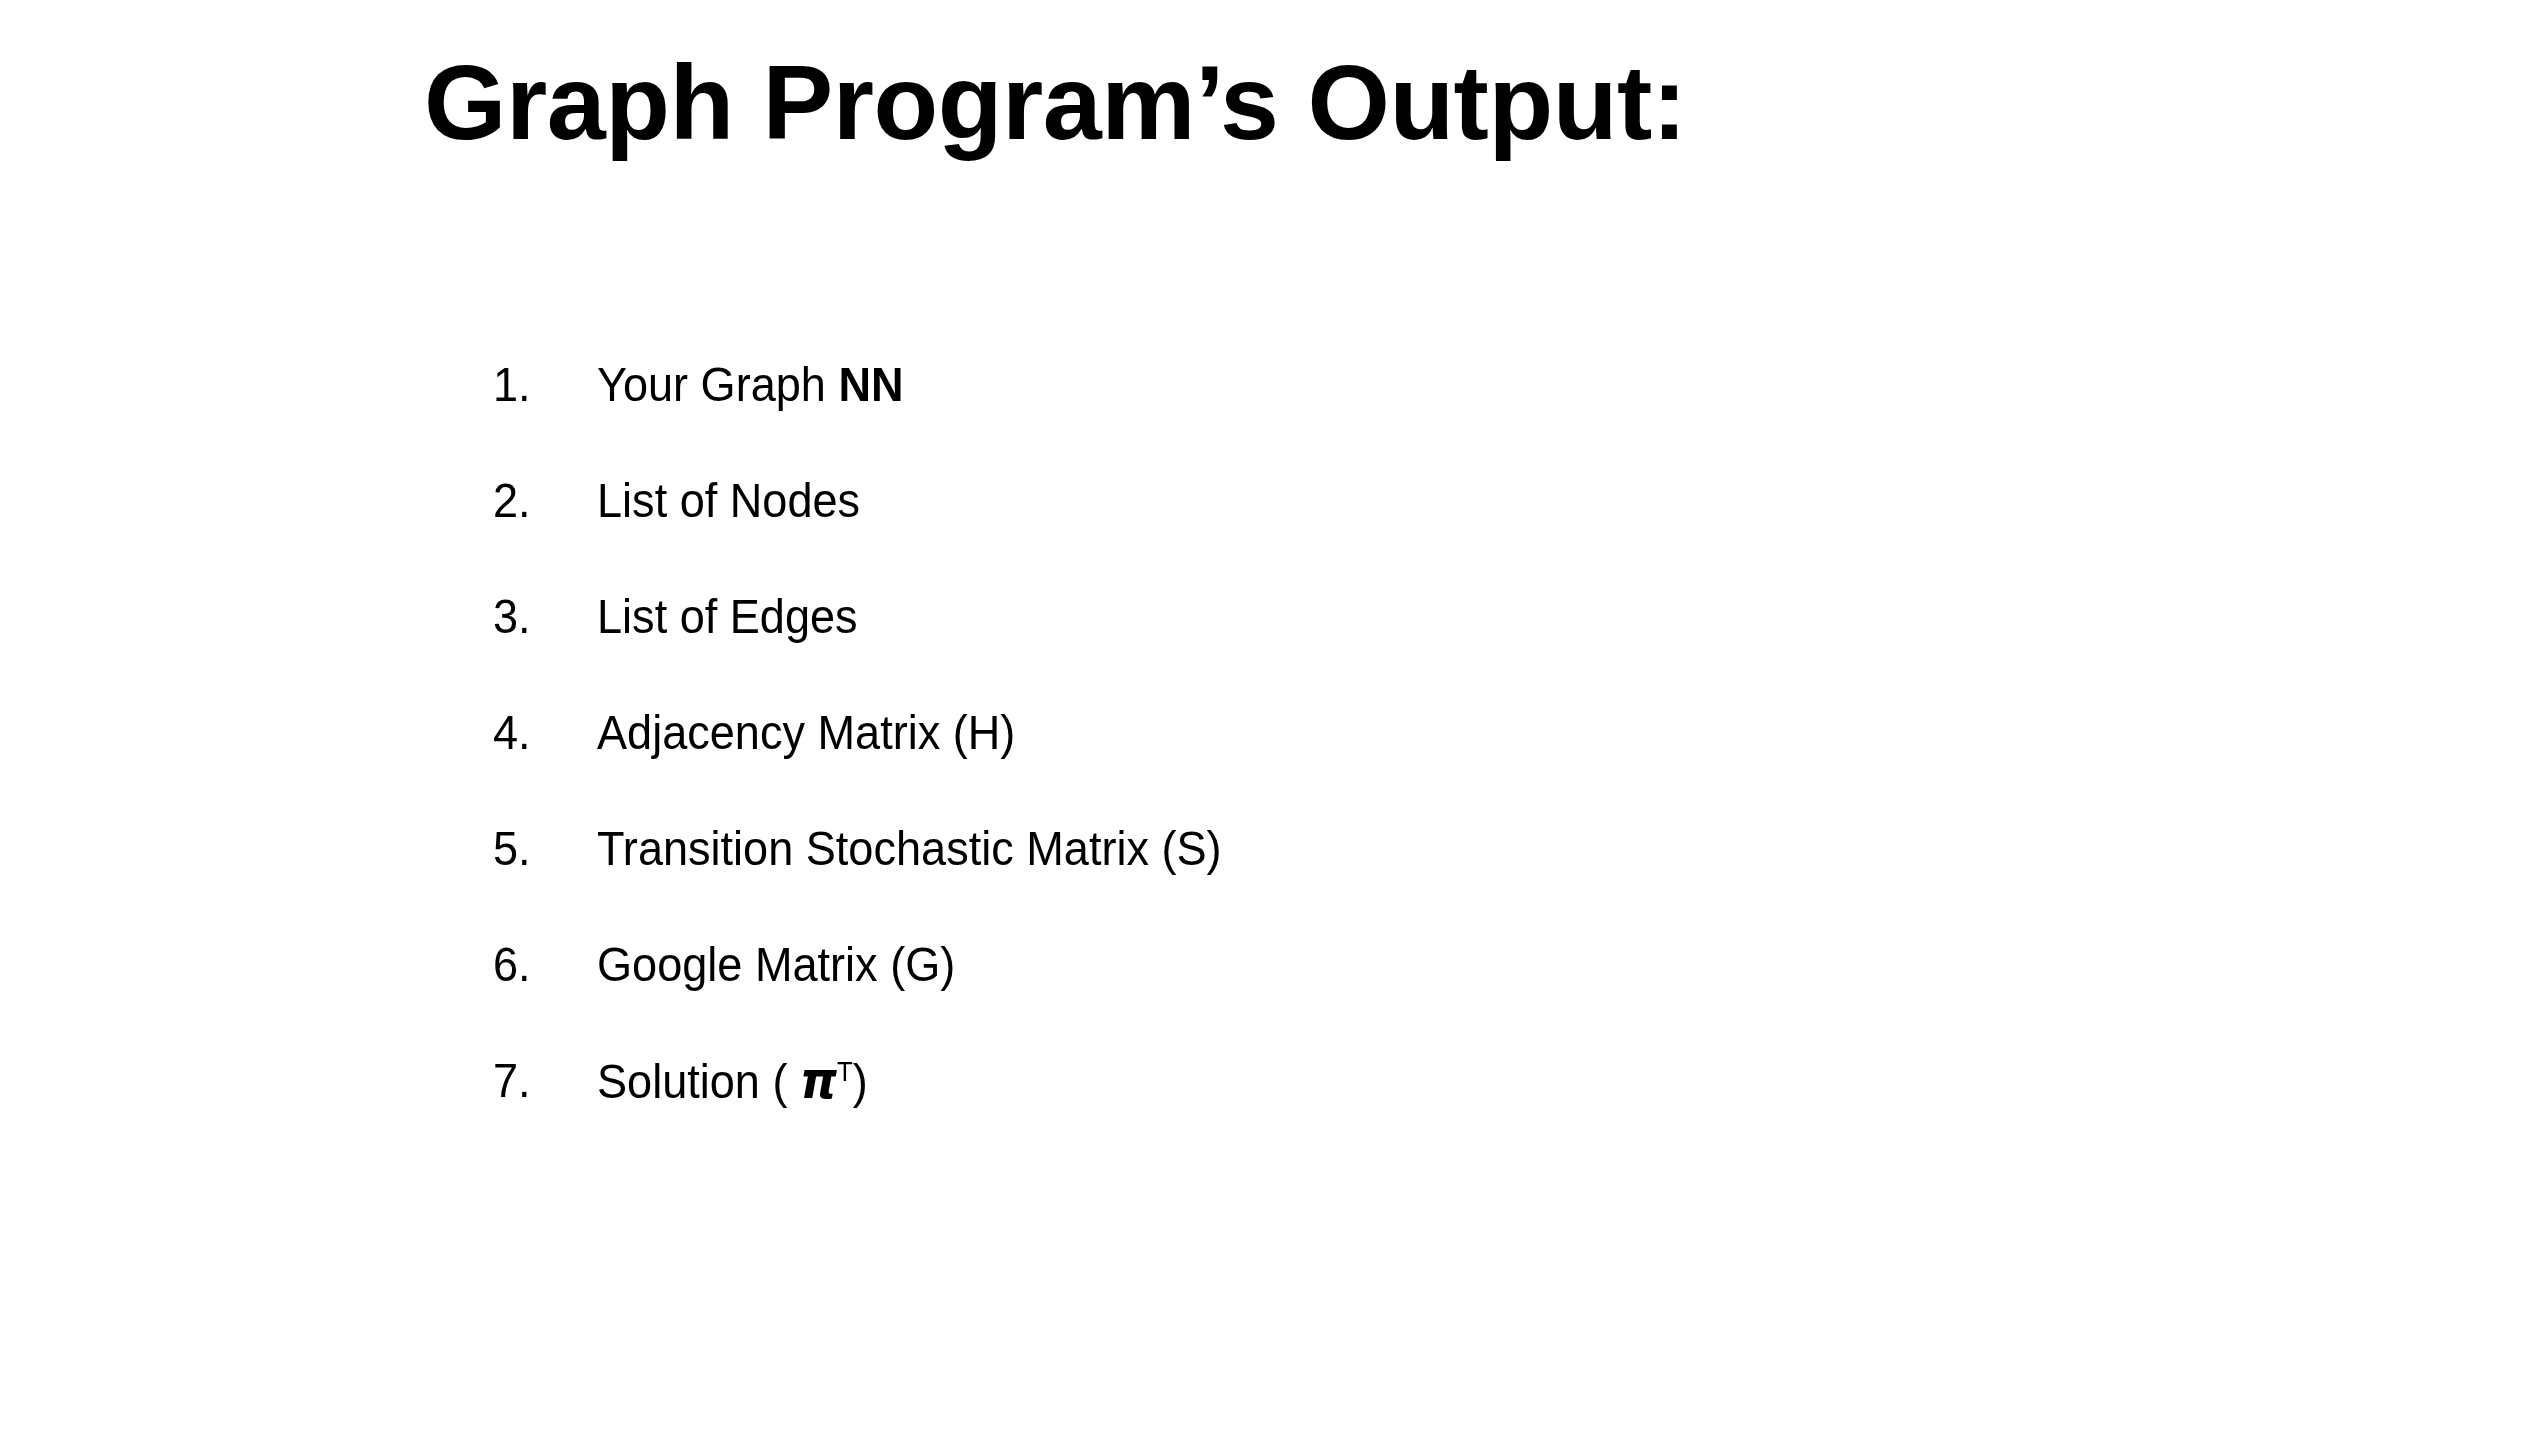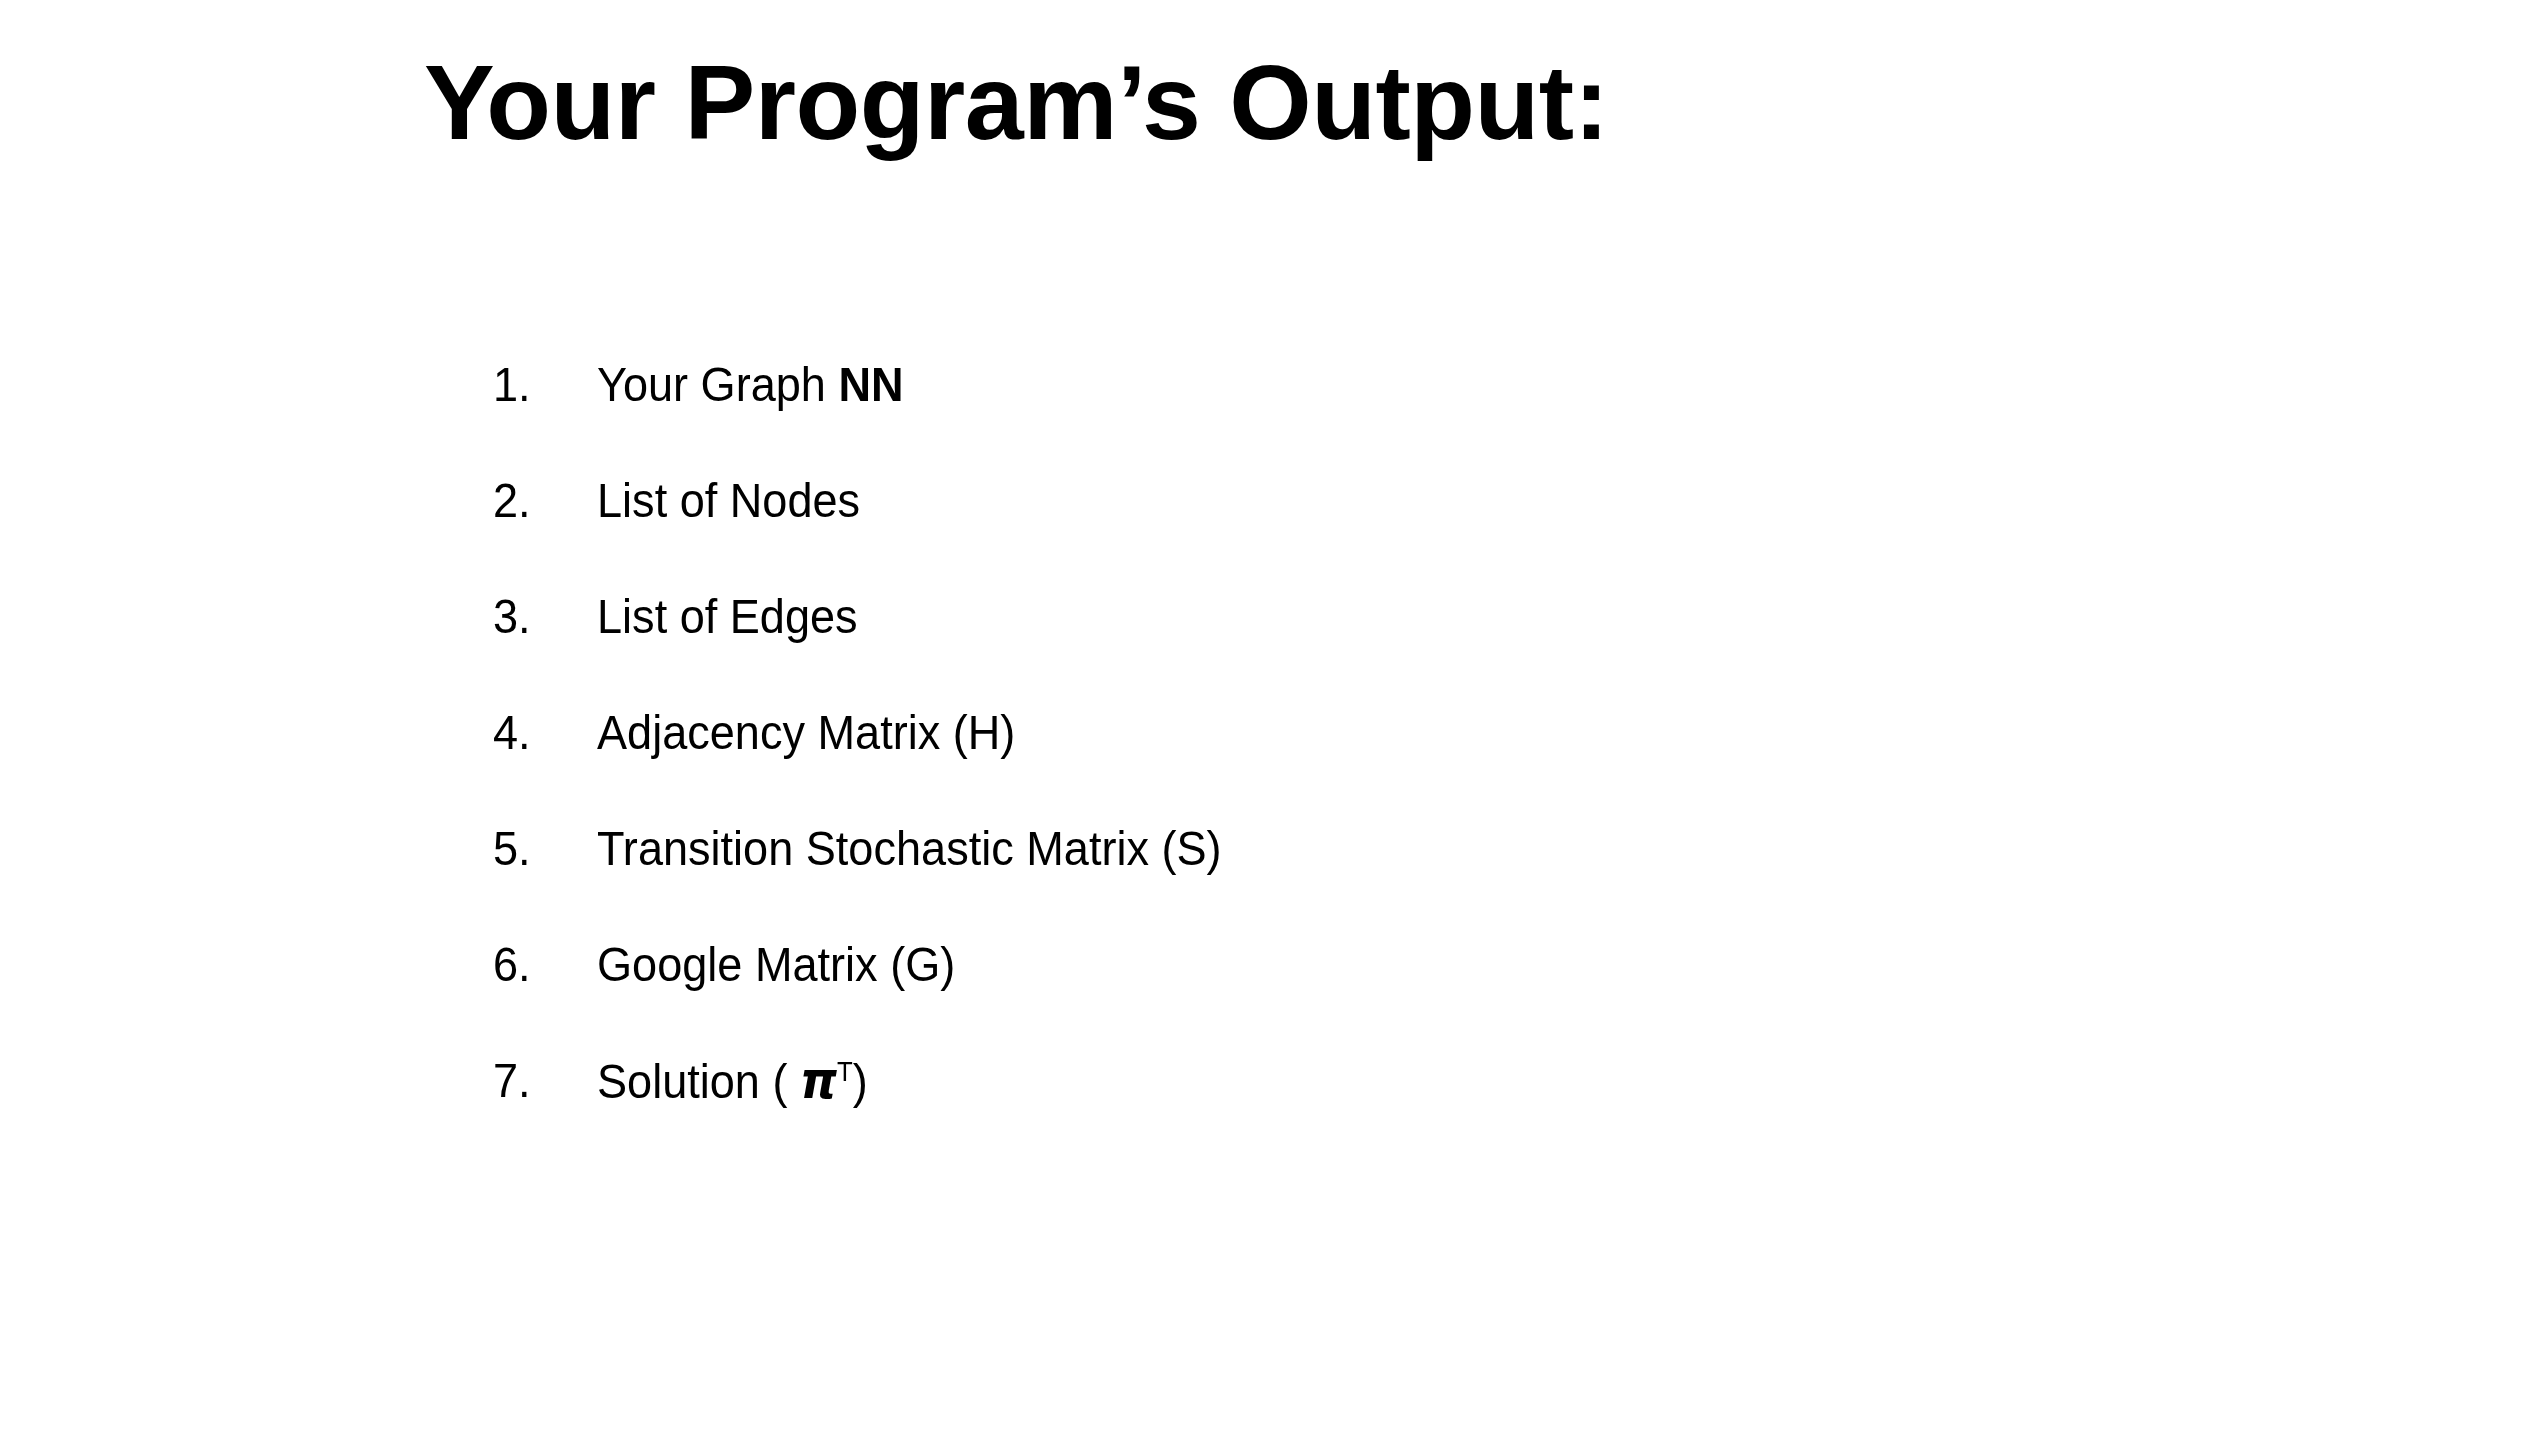--- a/index.html
+++ b/index.html
@@ -87,21 +87,21 @@
     vertical-align: super;
     line-height: 0;
     letter-spacing: 0;
   }
 </style>
 </head>
 <body>
 
 <div id="slide" style="background: rgb(255, 255, 255); color: rgb(0, 0, 0);">
 
-  <div id="slide-title">Your Program’s Output:</div>
+  <div id="slide-title">Graph Program’s Output:</div>
 
   <ol id="output-list" style="list-style: none; margin: 0px; padding: 0px;">
 
     <li class="list-row">
       <span class="list-marker">1.</span>
       <span class="list-text"><span>Your Graph </span><span class="em-bold">NN</span></span>
     </li>
 
     <li class="list-row">
       <span class="list-marker">2.</span>

